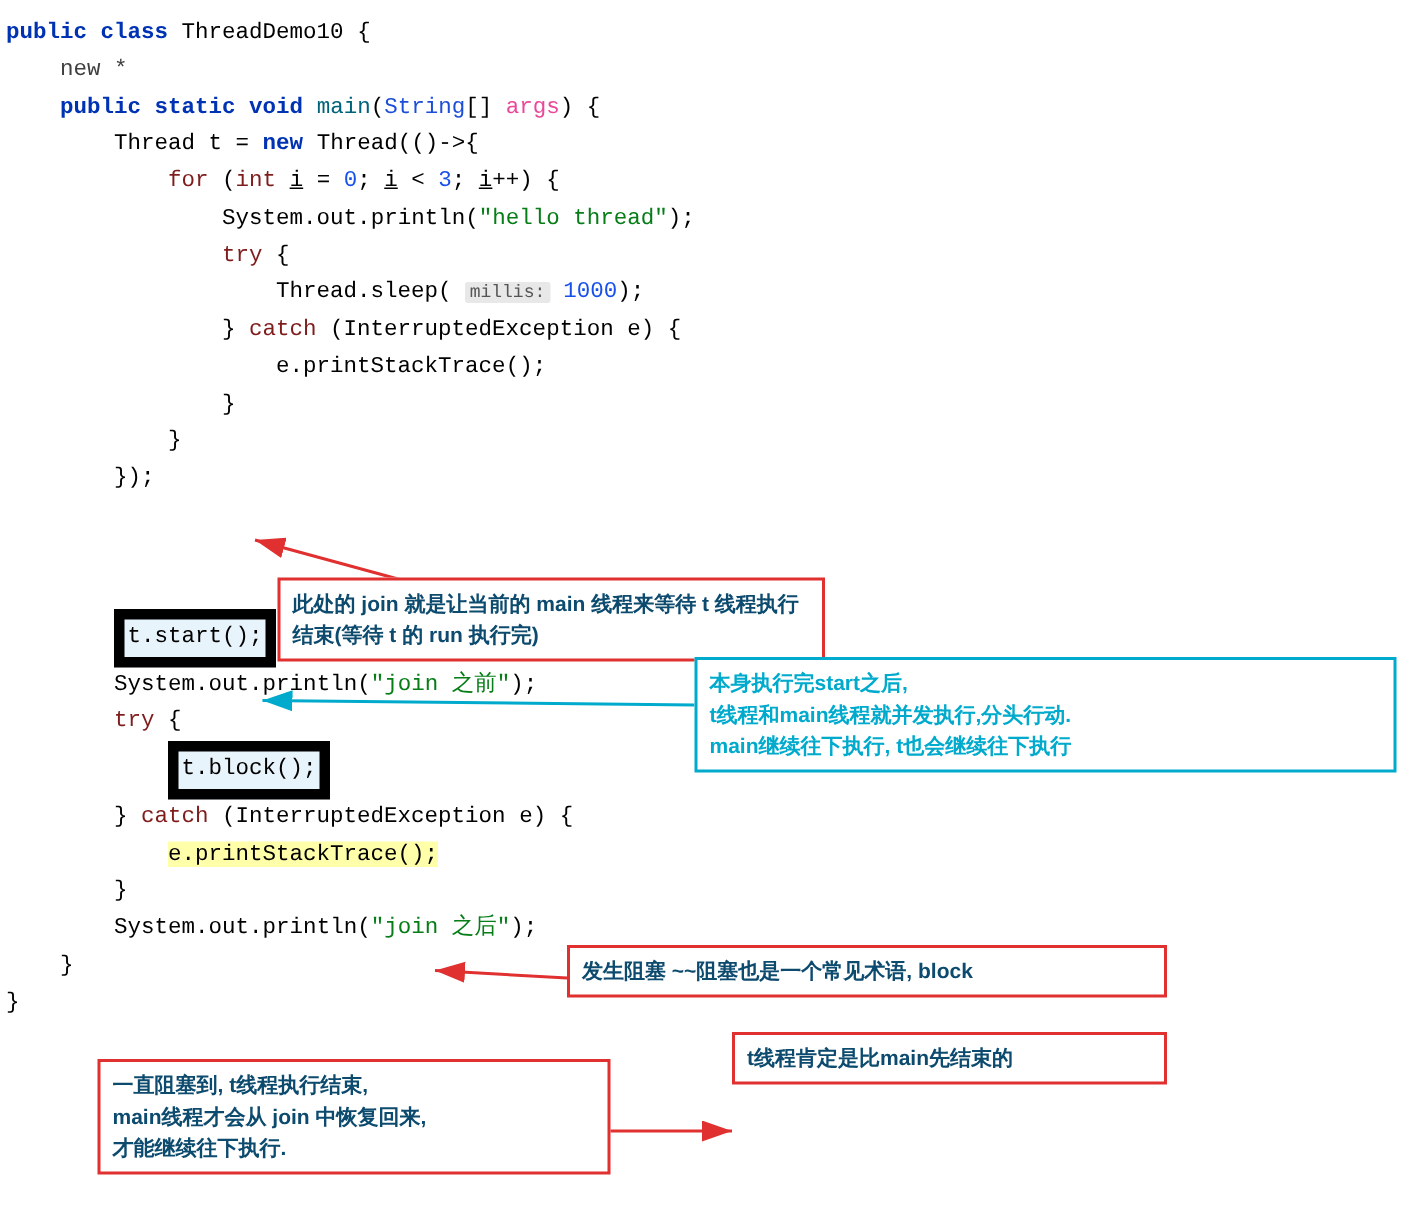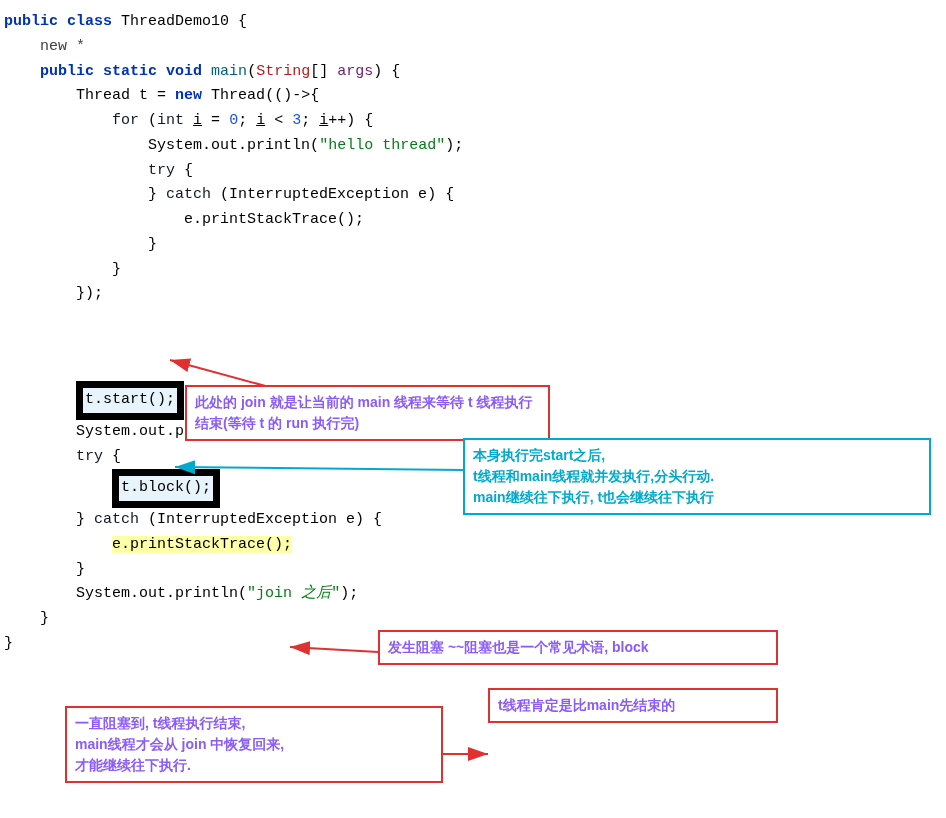--- a/index.html
+++ b/index.html
@@ -16,21 +16,21 @@
       padding: 10px 20px 20px 4px;
       position: relative;
       line-height: 1.65;
     }
     .line {
       white-space: pre;
       display: block;
       position: relative;
     }
     .kw { color: #0033b3; font-weight: bold; }
-    .kw2 { color: #0f172a; }
+    .kw2 { color: #7f1d1d; }
     .string { color: #067d17; }
     .number { color: #1750eb; }
     .italic { }
     .param-hint {
       background: #e8e8e8;
       color: #555;
       font-size: 12px;
       padding: 0 3px;
       border-radius: 2px;
       font-style: normal;
@@ -51,21 +51,21 @@
       border: 2px solid;
       padding: 5px 8px;
       font-family: 'Microsoft YaHei', 'PingFang SC', Arial, sans-serif;
       font-size: 14px;
       line-height: 1.5;
       background: #fff;
       z-index: 10;
     }
     .annotation-red {
       border-color: #e03030;
-      color: #8b5cf6;
+      color: #0c4a6e;
       font-weight: bold;
     }
     .annotation-blue {
       border-color: #00aacc;
       color: #00aacc;
       font-weight: bold;
     }
 
     
     .arrows-overlay {
@@ -83,30 +83,31 @@
 </head>
 <body>
 
 <div class="code-wrapper">
   <div class="code-area">
 
     <span class="line"><span class="kw">public</span> <span class="kw">class</span> <span style="color:#000">ThreadDemo10</span> {</span>
 
     <span class="line">    <span style="color:#404040">new *</span></span>
 
-    <span class="line">    <span class="kw">public</span> <span class="kw">static</span> <span class="kw">void</span> <span style="color:#00627a">main</span>(<span style="color:#b91c1c">String</span>[] <span style="color:#701a75">args</span>) {</span>
+    <span class="line">    <span class="kw">public</span> <span class="kw">static</span> <span class="kw">void</span> <span style="color:#00627a">main</span>(<span style="color:#1d4ed8">String</span>[] <span style="color:#ec4899">args</span>) {</span>
 
     <span class="line">        <span style="color:#000">Thread</span> <span style="color:#000">t</span> = <span class="kw">new</span> <span style="color:#000">Thread</span>(()-&gt;{</span>
 
     <span class="line">            <span class="kw2">for</span> (<span class="kw2">int</span> <span style="text-decoration:underline;color:#000">i</span> = <span class="number">0</span>; <span style="text-decoration:underline;color:#000">i</span> &lt; <span class="number">3</span>; <span style="text-decoration:underline;color:#000">i</span>++) {</span>
 
     <span class="line">                <span style="color:#000">System</span>.<span class="italic" style="color:#000">out</span>.<span style="color:#000">println</span>(<span class="string">"hello thread"</span>);</span>
 
     <span class="line">                <span class="kw2">try</span> {</span>
 
+    <span class="line">                    <span style="color:#000">Thread</span>.<span class="italic" style="color:#000">sleep</span>( <span class="param-hint">millis:</span> <span class="number">1000</span>);</span>
 
     <span class="line">                } <span class="kw2">catch</span> (<span style="color:#000">InterruptedException</span> <span style="color:#000">e</span>) {</span>
 
     <span class="line">                    <span style="color:#000">e</span>.<span style="color:#000000">printStackTrace</span>();</span>
 
     <span class="line">                }</span>
 
     <span class="line">            }</span>
 
     <span class="line">        });</span>
@@ -120,21 +121,21 @@
     <span class="line">        <span class="kw2">try</span> {</span>
 
     <span class="line">            <span class="highlight-line">t.block();</span></span>
 
     <span class="line">        } <span class="kw2">catch</span> (<span style="color:#000">InterruptedException</span> <span style="color:#000">e</span>) {</span>
 
     <span class="line">            <span class="highlight-yellow">e.printStackTrace();</span></span>
 
     <span class="line">        }</span>
 
-    <span class="line">        <span style="color:#000">System</span>.<span class="italic">out</span>.<span style="color:#000">println</span>(<span class="string">"join <span style="font-style:italic">之后</span>"</span>);</span>
+    <span class="line">        <span style="color:#000">System</span>.<span class="italic">out</span>.<span style="color:#000">println</span>(<span class="string">"join <span style="">之后</span>"</span>);</span>
 
     <span class="line">    }</span>
 
     <span class="line">}</span>
 
   </div>
 
   <svg class="arrows-overlay" width="946" height="818">
 
     <defs>
@@ -164,21 +165,21 @@
   </div>
 
   <div class="annotation annotation-red" style="top: 630px; left: 378px; width: 400px;">
     <span>发生阻塞 ~~阻塞也是一个常见术语, block</span>
   </div>
 
   <div class="annotation annotation-blue" style="top: 438px; left: 463px; width: 468px;">
     <span>本身执行完start之后,<br>t线程和main线程就并发执行,分头行动.<br>main继续往下执行, t也会继续往下执行</span>
   </div>
 
-  <div class="annotation annotation-red" style="top: 706px; left: 65px; width: 378px;">
+  <div class="annotation annotation-red" style="top: 706px; left: 65px; width: 342px;">
     <span>一直阻塞到, t线程执行结束,<br>main线程才会从 join 中恢复回来,<br>才能继续往下执行.</span>
   </div>
 
   <div class="annotation annotation-red" style="top: 688px; left: 488px; width: 290px;">
     <span>t线程肯定是比main先结束的</span>
   </div>
 
 </div>
 
 </body></html>

